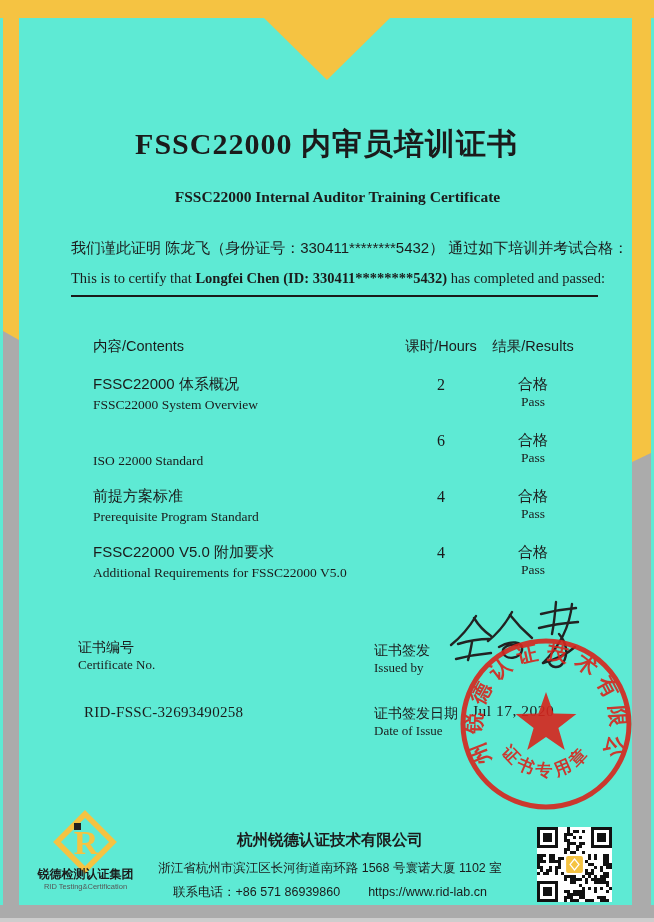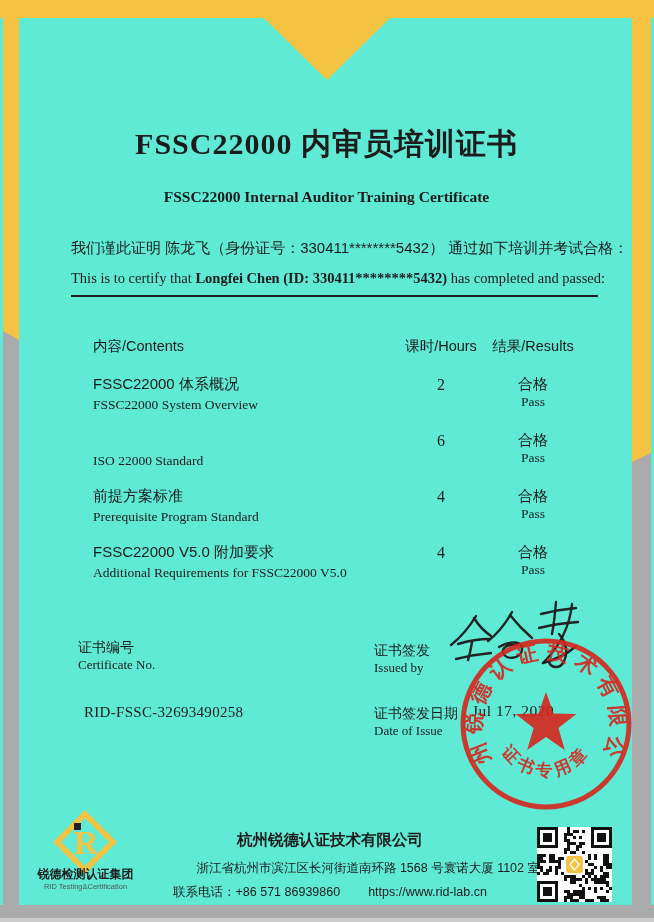--- a/index.html
+++ b/index.html
@@ -16,21 +16,21 @@
   .strip-right-gray{position:absolute;left:632px;top:452px;width:19px;height:470px;background:var(--gray);}
   .strip-right-yellow{position:absolute;left:632px;top:0;width:19px;height:462px;background:var(--yellow);
             clip-path:polygon(0 0,100% 0,100% calc(100% - 9px),0 100%);}
   .band-bottom{position:absolute;left:0;top:905px;width:654px;height:13px;background:var(--gray);}
   .band-bottom-light{position:absolute;left:0;top:918px;width:654px;height:4px;background:#cdcdcd;}
   
   .title-cn{position:absolute;left:19px;top:124px;width:615px;text-align:center;
             font-size:30px;font-weight:bold;letter-spacing:1px;
             font-family:"Liberation Serif","DejaVu Serif",serif;}
   .title-en{position:absolute;left:19px;top:188px;width:615px;text-align:center;
-            font-size:15.5px;font-weight:bold;font-family:"Liberation Serif","DejaVu Serif",serif;}
+            font-size:15.5px;font-weight:bold;font-family:"Liberation Serif","DejaVu Serif",serif;padding-left:11px;}
   
   .stmt-cn{position:absolute;left:71px;top:239px;width:540px;font-size:15px;white-space:nowrap;}
   .stmt-cn b{font-weight:normal;}
   .stmt-en{position:absolute;left:71px;top:270px;width:540px;font-size:14.5px;white-space:nowrap;
            font-family:"Liberation Serif","DejaVu Serif",serif;}
   .rule{position:absolute;left:71px;top:295px;width:527px;height:0;
         border-top:2.5px solid #1a1a1a;}
   
   .tbl{position:absolute;left:71px;top:331px;width:528px;height:260px;}
   .th-contents{position:absolute;left:22px;top:6px;font-size:14.5px;}
@@ -58,21 +58,21 @@
   .signature{position:absolute;left:438px;top:596px;}
   .stamp{position:absolute;left:456px;top:632px;opacity:.9;}
   
   .f-logo{position:absolute;left:53px;top:810px;}
   .f-logo-cn{position:absolute;left:18px;top:866px;width:135px;text-align:center;
              font-size:12px;font-weight:bold;}
   .f-logo-en{position:absolute;left:18px;top:882px;width:135px;text-align:center;
              font-size:7.5px;color:#555;}
   .f-company{position:absolute;left:120px;top:830px;width:420px;text-align:center;
              font-size:15.5px;font-weight:600;}
-  .f-address{position:absolute;left:120px;top:860px;width:420px;text-align:right;font-size:12.5px;}
+  .f-address{position:absolute;left:120px;top:860px;width:420px;text-align:center;font-size:12.5px;}
   .f-contact{position:absolute;left:120px;top:884px;width:420px;text-align:center;font-size:12.5px;}
   .f-contact .gap{display:inline-block;width:28px;}
   .qr{position:absolute;left:537px;top:827px;}
 </style>
 </head>
 <body>
 
 <div class="cert" style="--yellow:#F5C342;--gray:#ABABAB;">
 
   <div class="band-top"></div>

